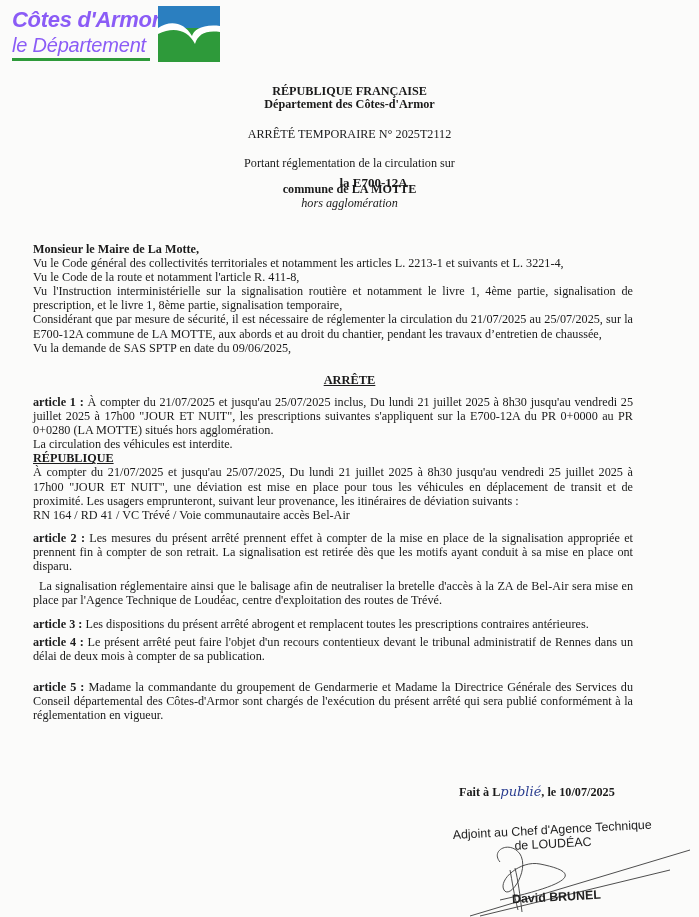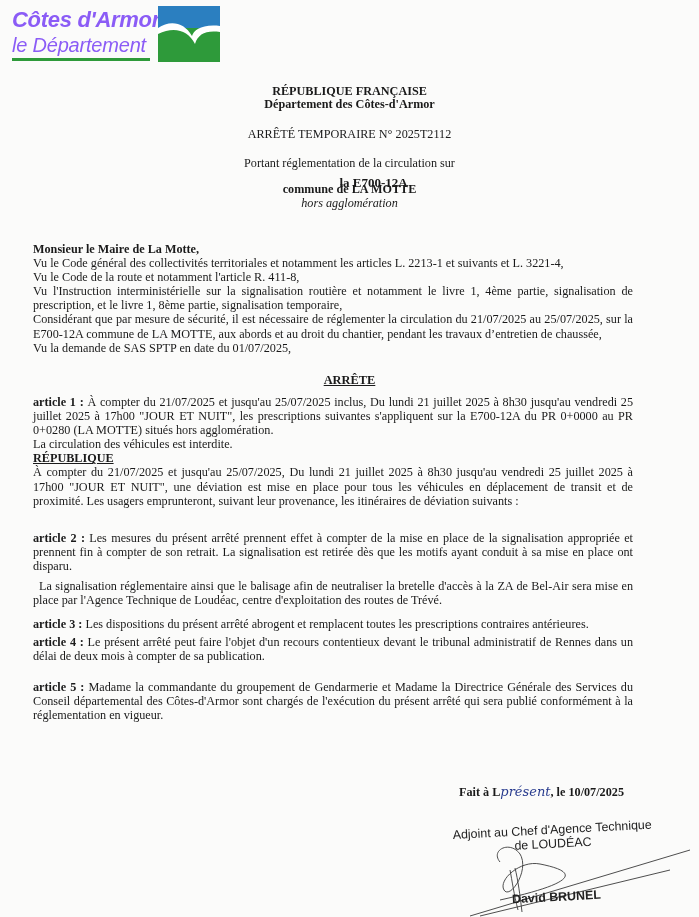--- a/index.html
+++ b/index.html
@@ -87,51 +87,52 @@
   <div class="center t-road">la E700-12A</div>
   <div class="center t-comm">commune de LA MOTTE</div>
   <div class="center t-hors">hors agglomération</div>
 
   <div class="body vu">
     <p class="addressee">Monsieur le Maire de La Motte,</p>
     <p>Vu le Code général des collectivités territoriales et notamment les articles L. 2213-1 et suivants et L. 3221-4,</p>
     <p>Vu le Code de la route et notamment l'article R. 411-8,</p>
     <p>Vu l'Instruction interministérielle sur la signalisation routière et notamment le livre 1, 4ème partie, signalisation de prescription, et le livre 1, 8ème partie, signalisation temporaire,</p>
     <p>Considérant que par mesure de sécurité, il est nécessaire de réglementer la circulation du 21/07/2025 au 25/07/2025, sur la E700-12A commune de LA MOTTE, aux abords et au droit du chantier, pendant les travaux d’entretien de chaussée,</p>
-    <p>Vu la demande de SAS SPTP en date du 01/07/2025,</p>
+    <p>Vu la demande de SAS SPTP en date du 09/06/2025,</p>
   </div>
 
   <div class="arrete-heading">ARRÊTE</div>
 
   <div class="body art1">
     <p><span class="lbl">article 1 :</span><span> À compter du 21/07/2025 et jusqu'au 25/07/2025 inclus, Du lundi 21 juillet 2025 à 8h30 jusqu'au vendredi 25 juillet 2025 à 17h00 "JOUR ET NUIT", les prescriptions suivantes s'appliquent sur la E700-12A du PR 0+0000 au PR 0+0280 (LA MOTTE) situés hors agglomération.</span></p>
     <p>La circulation des véhicules est interdite.</p>
     <p class="dev-title">RÉPUBLIQUE</p>
     <p>À compter du 21/07/2025 et jusqu'au 25/07/2025, Du lundi 21 juillet 2025 à 8h30 jusqu'au vendredi 25 juillet 2025 à 17h00 "JOUR ET NUIT", une déviation est mise en place pour tous les véhicules en déplacement de transit et de proximité. Les usagers emprunteront, suivant leur provenance, les itinéraires de déviation suivants :</p>
+    <p>RN 164 / RD 41 / VC Trévé / Voie communautaire accès Bel-Air</p>
   </div>
 
   <div class="body art2">
     <p><span class="lbl">article 2 :</span><span> Les mesures du présent arrêté prennent effet à compter de la mise en place de la signalisation appropriée et prennent fin à compter de son retrait. La signalisation est retirée dès que les motifs ayant conduit à sa mise en place ont disparu.</span></p>
     <p class="sig-para">La signalisation réglementaire ainsi que le balisage afin de neutraliser la bretelle d'accès à la ZA de Bel-Air sera mise en place par l'Agence Technique de Loudéac, centre d'exploitation des routes de Trévé.</p>
   </div>
 
   <div class="body art3">
     <p><span class="lbl">article 3 :</span><span> Les dispositions du présent arrêté abrogent et remplacent toutes les prescriptions contraires antérieures.</span></p>
   </div>
 
   <div class="body art4">
     <p><span class="lbl">article 4 :</span><span> Le présent arrêté peut faire l'objet d'un recours contentieux devant le tribunal administratif de Rennes dans un délai de deux mois à compter de sa publication.</span></p>
   </div>
 
   <div class="body art5">
     <p><span class="lbl">article 5 :</span><span> Madame la commandante du groupement de Gendarmerie  et Madame la Directrice Générale des Services du Conseil départemental des Côtes-d'Armor sont chargés de l'exécution du présent arrêté qui sera publié conformément à la réglementation en vigueur.</span></p>
   </div>
 
   <div class="fait">
-    <span>Fait à L</span><span class="handwrite">présent</span><span>, le 10/07/2025</span>
+    <span>Fait à L</span><span class="handwrite">publié</span><span>, le 10/07/2025</span>
   </div>
 
   <svg class="signature" viewBox="0 0 260 77">
     <g fill="none" stroke="#3a3a3a" stroke-width="0.9">
       <path d="M30 76 L250 10"></path>
       <path d="M40 76 L230 30"></path>
       <path d="M60 22 C50 10, 70 0, 80 14 C90 30, 70 60, 64 50 C58 40, 80 20, 100 24 C130 30, 150 40, 60 60"></path>
       <path d="M70 30 C72 40, 74 55, 78 70"></path>
       <path d="M75 28 C78 40, 80 55, 82 72"></path>
     </g>

